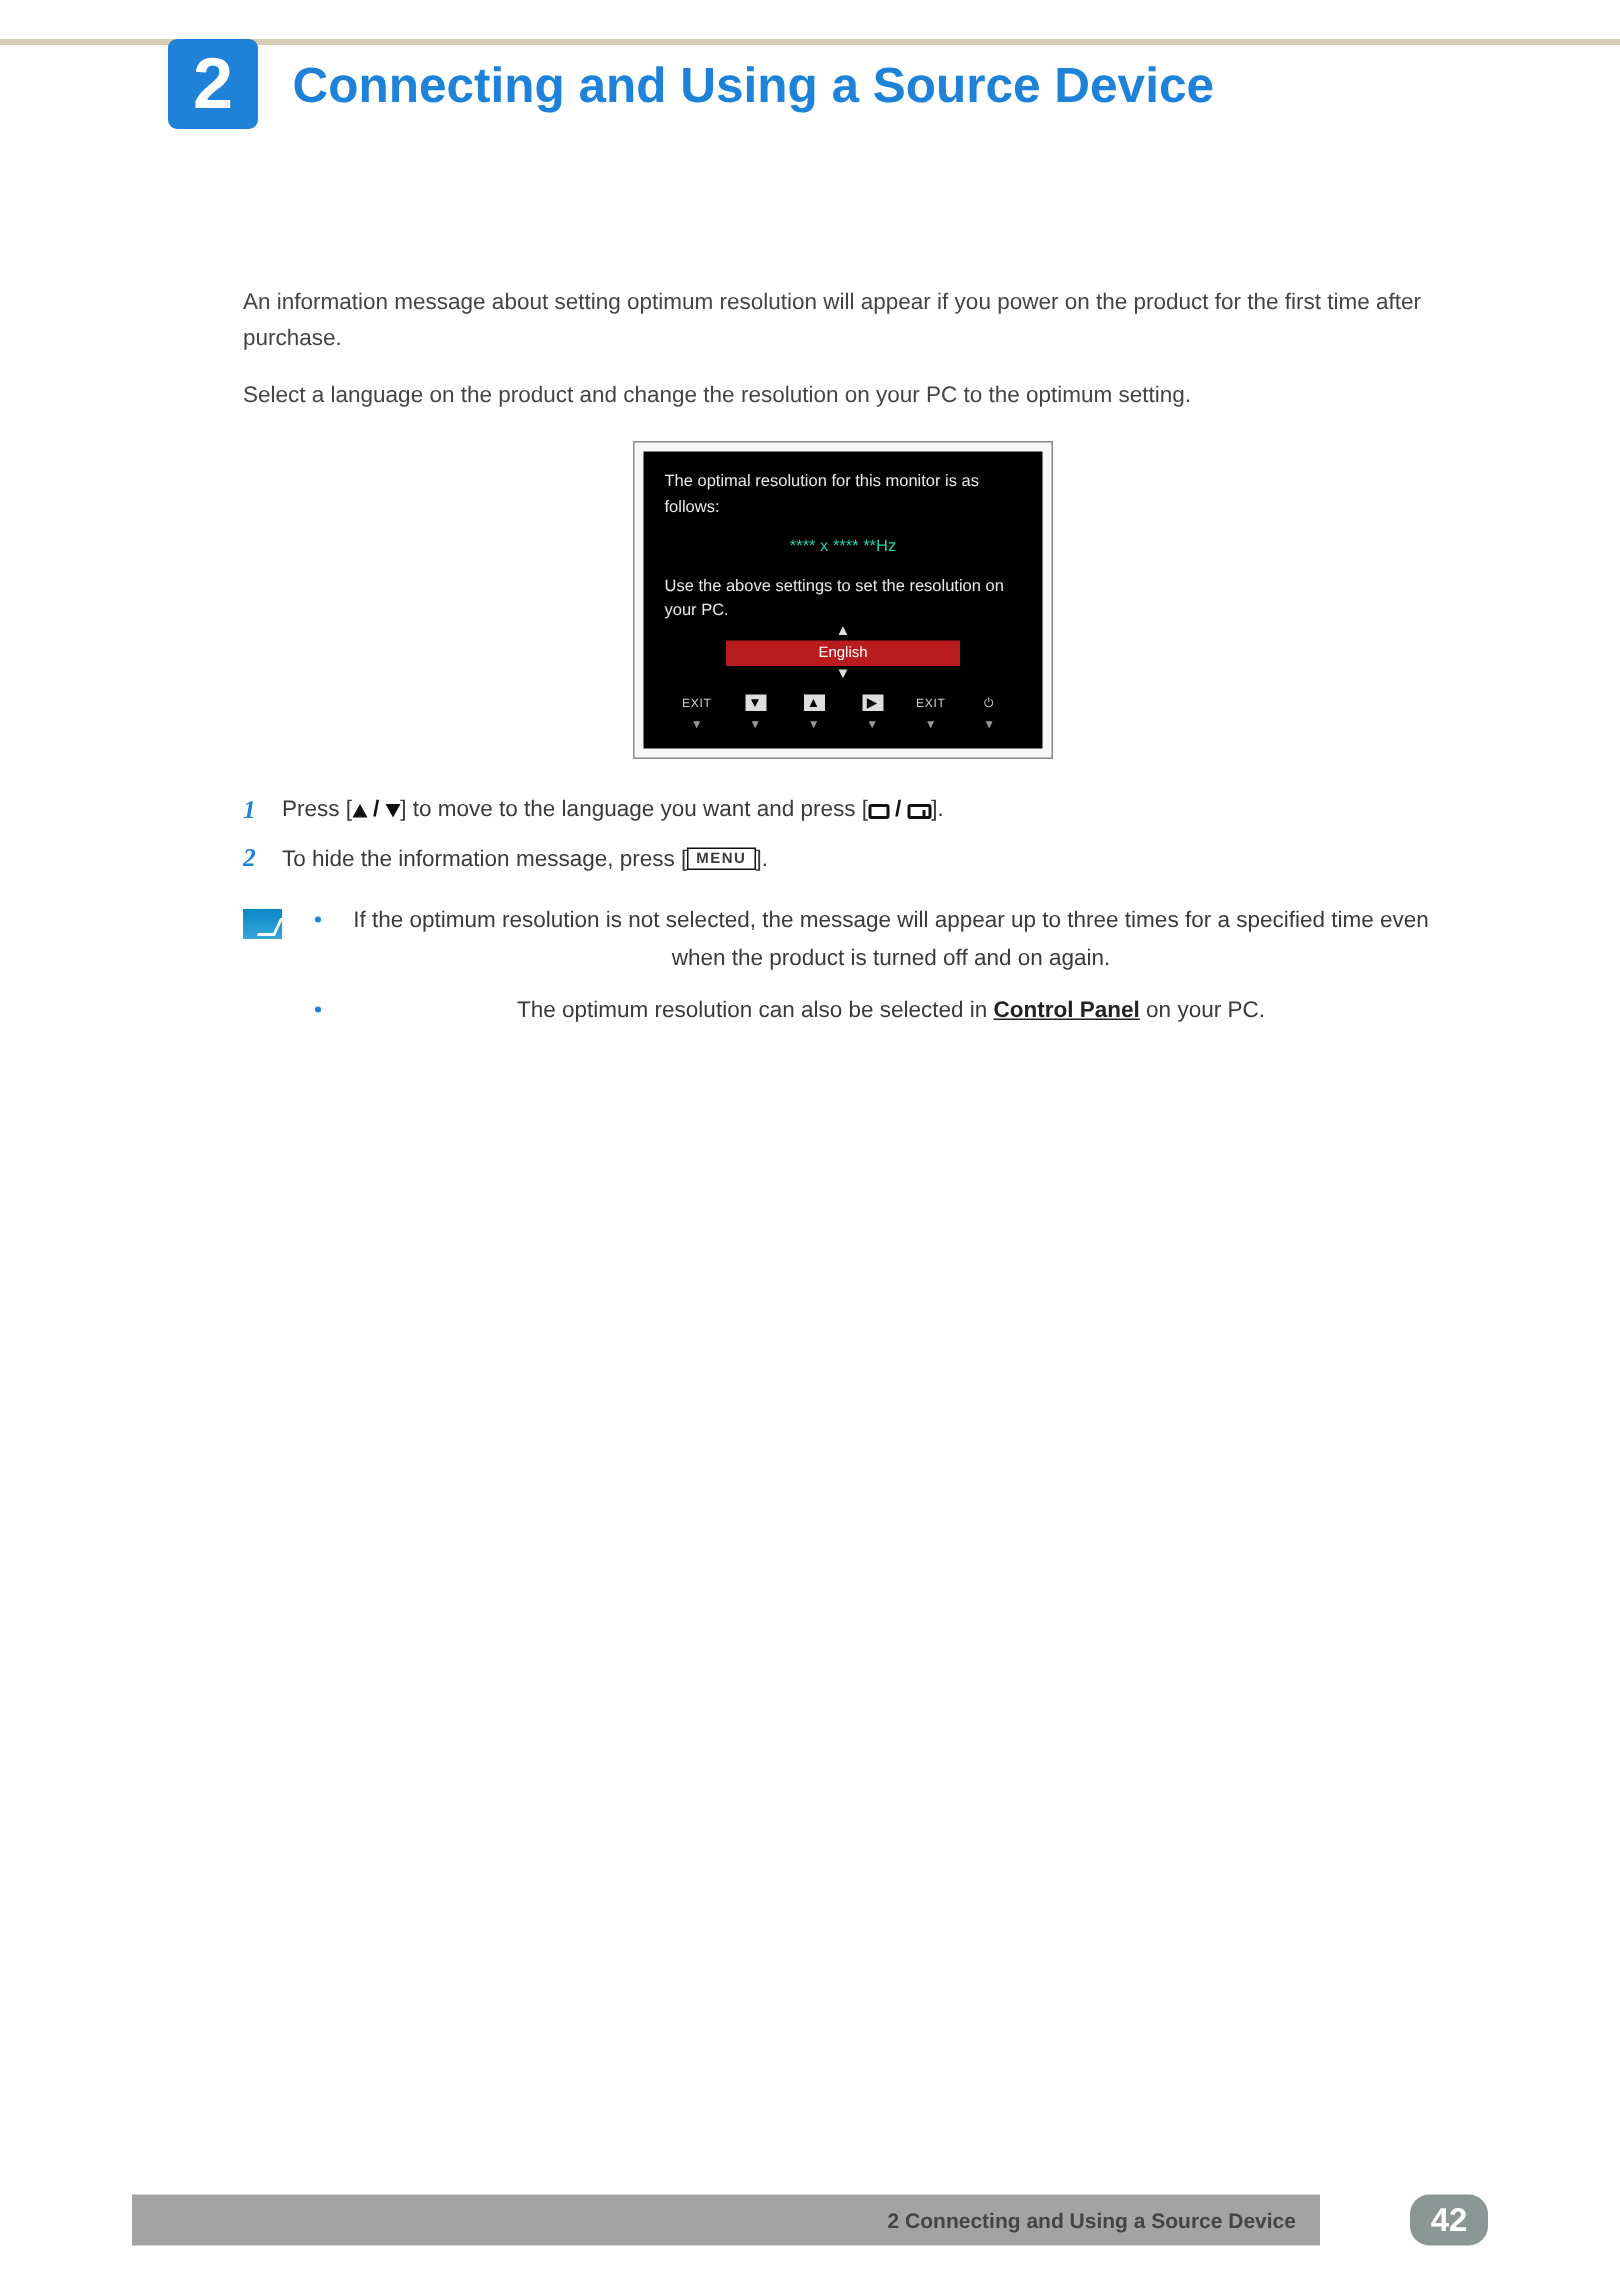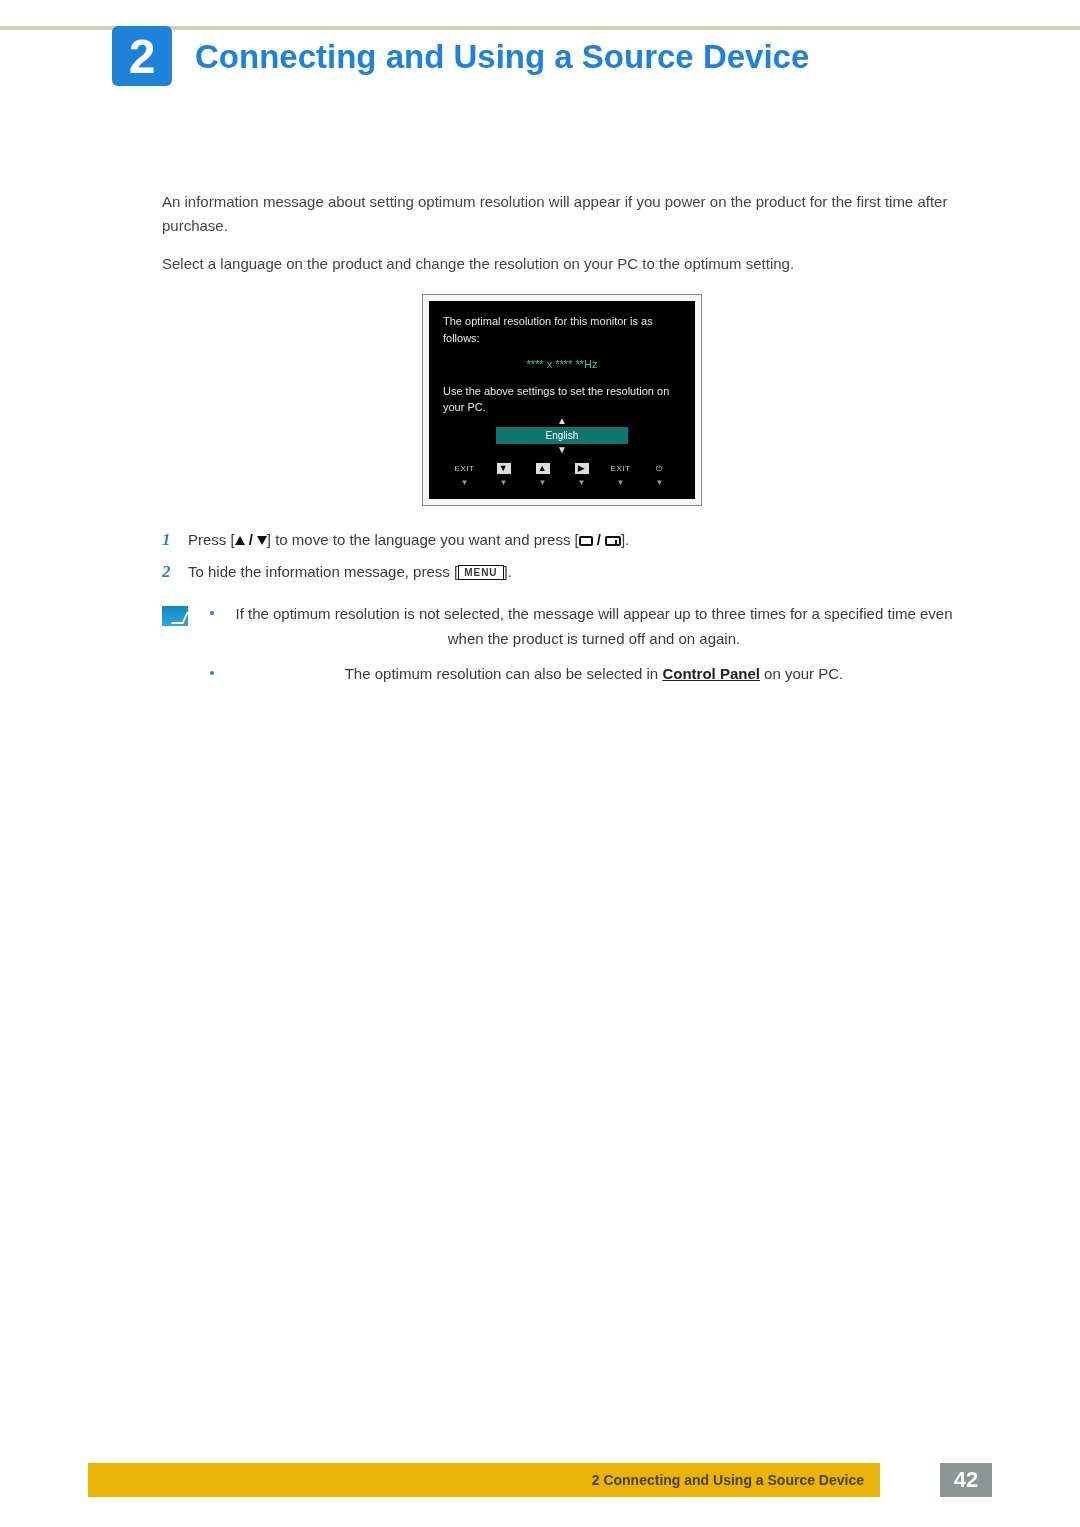--- a/index.html
+++ b/index.html
@@ -18,21 +18,21 @@
   .section-head .secnum { margin-right: 14px; }
   .para { font-size: 15px; line-height: 1.6; color: #444; margin-bottom: 14px; }
 
   
   .osd-wrap { display: flex; justify-content: center; margin: 18px 0 18px; }
   .osd { width: 280px; border: 1px solid #888; background: #f7f7f7; }
   .osd-inner { margin: 6px; background: #000; color: #fff; padding: 12px 14px 6px; font-size: 11px; line-height: 1.5; }
   .osd-line { color: #e8e8e8; }
   .osd-res { text-align: center; color: #26d0a8; margin: 10px 0 10px; font-size: 11px; }
   .osd-arrow-row { text-align: center; font-size: 10px; color: #ddd; line-height: 1; }
-  .osd-lang { display: block; margin: 1px auto 1px; width: 132px; background: #0f766e; color: #fff; text-align: center; font-size: 10px; padding: 1px 0; }
+  .osd-lang { display: block; margin: 1px auto 1px; width: 156px; background: #b91c1c; color: #fff; text-align: center; font-size: 10px; padding: 1px 0; }
   .osd-btns { display: flex; justify-content: space-between; align-items: center; margin-top: 8px; padding: 0 2px 2px; }
   .osd-btn { flex: 1; text-align: center; color: #ccc; font-size: 8px; letter-spacing: 0.5px; }
   .osd-btn .mk { display: inline-block; width: 14px; height: 11px; line-height: 11px; background: #ddd; color: #000; font-size: 9px; }
   .osd-marks { display: flex; justify-content: space-between; padding: 0 2px 4px; }
   .osd-marks span { flex: 1; text-align: center; color: #999; font-size: 8px; }
 
   
   .steps { margin-top: 8px; }
   .step { display: flex; align-items: baseline; font-size: 15px; color: #333; line-height: 1.9; }
   .step .n { width: 26px; color: #1e82d8; font-style: italic; font-weight: bold; font-size: 17px; font-family: "Times New Roman", serif; }
@@ -50,23 +50,23 @@
   
   .note { display: flex; margin-top: 14px; }
   .note-icon { width: 26px; height: 20px; background: linear-gradient(#0b87c8,#36a5d9); position: relative; margin-right: 22px; flex: none; margin-top:4px; }
   .note-icon:after { content: ""; position: absolute; right: 2px; bottom: 2px; width: 10px; height: 10px; border: 2px solid #fff; border-top: none; border-left: none; transform: skewX(-25deg); }
   .note ul { list-style: none; flex: 1; }
   .note li { position: relative; padding-left: 16px; font-size: 15px; line-height: 1.65; color: #3a3a3a; margin-bottom: 10px; text-align: center; }
   .note li:before { content: ""; position: absolute; left: 0; top: 9px; width: 4px; height: 4px; border-radius: 50%; background: #1e82d8; }
   .note b { font-weight: bold; color: #222; text-decoration: underline; }
 
   
-  .foot-bar { position: absolute; left: 88px; bottom: 30px; height: 34px; background: #eab308; display: flex; align-items: center; width: 792px; }
+  .foot-bar { position: absolute; left: 88px; bottom: 30px; height: 34px; background: #a3a3a3; display: flex; align-items: center; width: 792px; }
   .foot-text { flex: 1; text-align: right; padding-right: 16px; font-size: 14px; color: #444; font-weight: bold; }
-  .foot-num { position: absolute; right: 88px; bottom: 30px; width: 52px; height: 34px; background: #8a9795; color: #fff; display: flex; align-items: center; justify-content: center; font-size: 22px; font-weight: bold; }
+  .foot-num { position: absolute; right: 88px; bottom: 30px; width: 52px; height: 34px; background: #8a9795; color: #fff; display: flex; align-items: center; justify-content: center; font-size: 22px; font-weight: bold; border-radius: 13px; }
 </style>
 </head>
 <body>
 
 <div class="page">
 
   <div class="top-rule"></div>
   <div class="chapter-badge">
     <span>2</span>
   </div>

